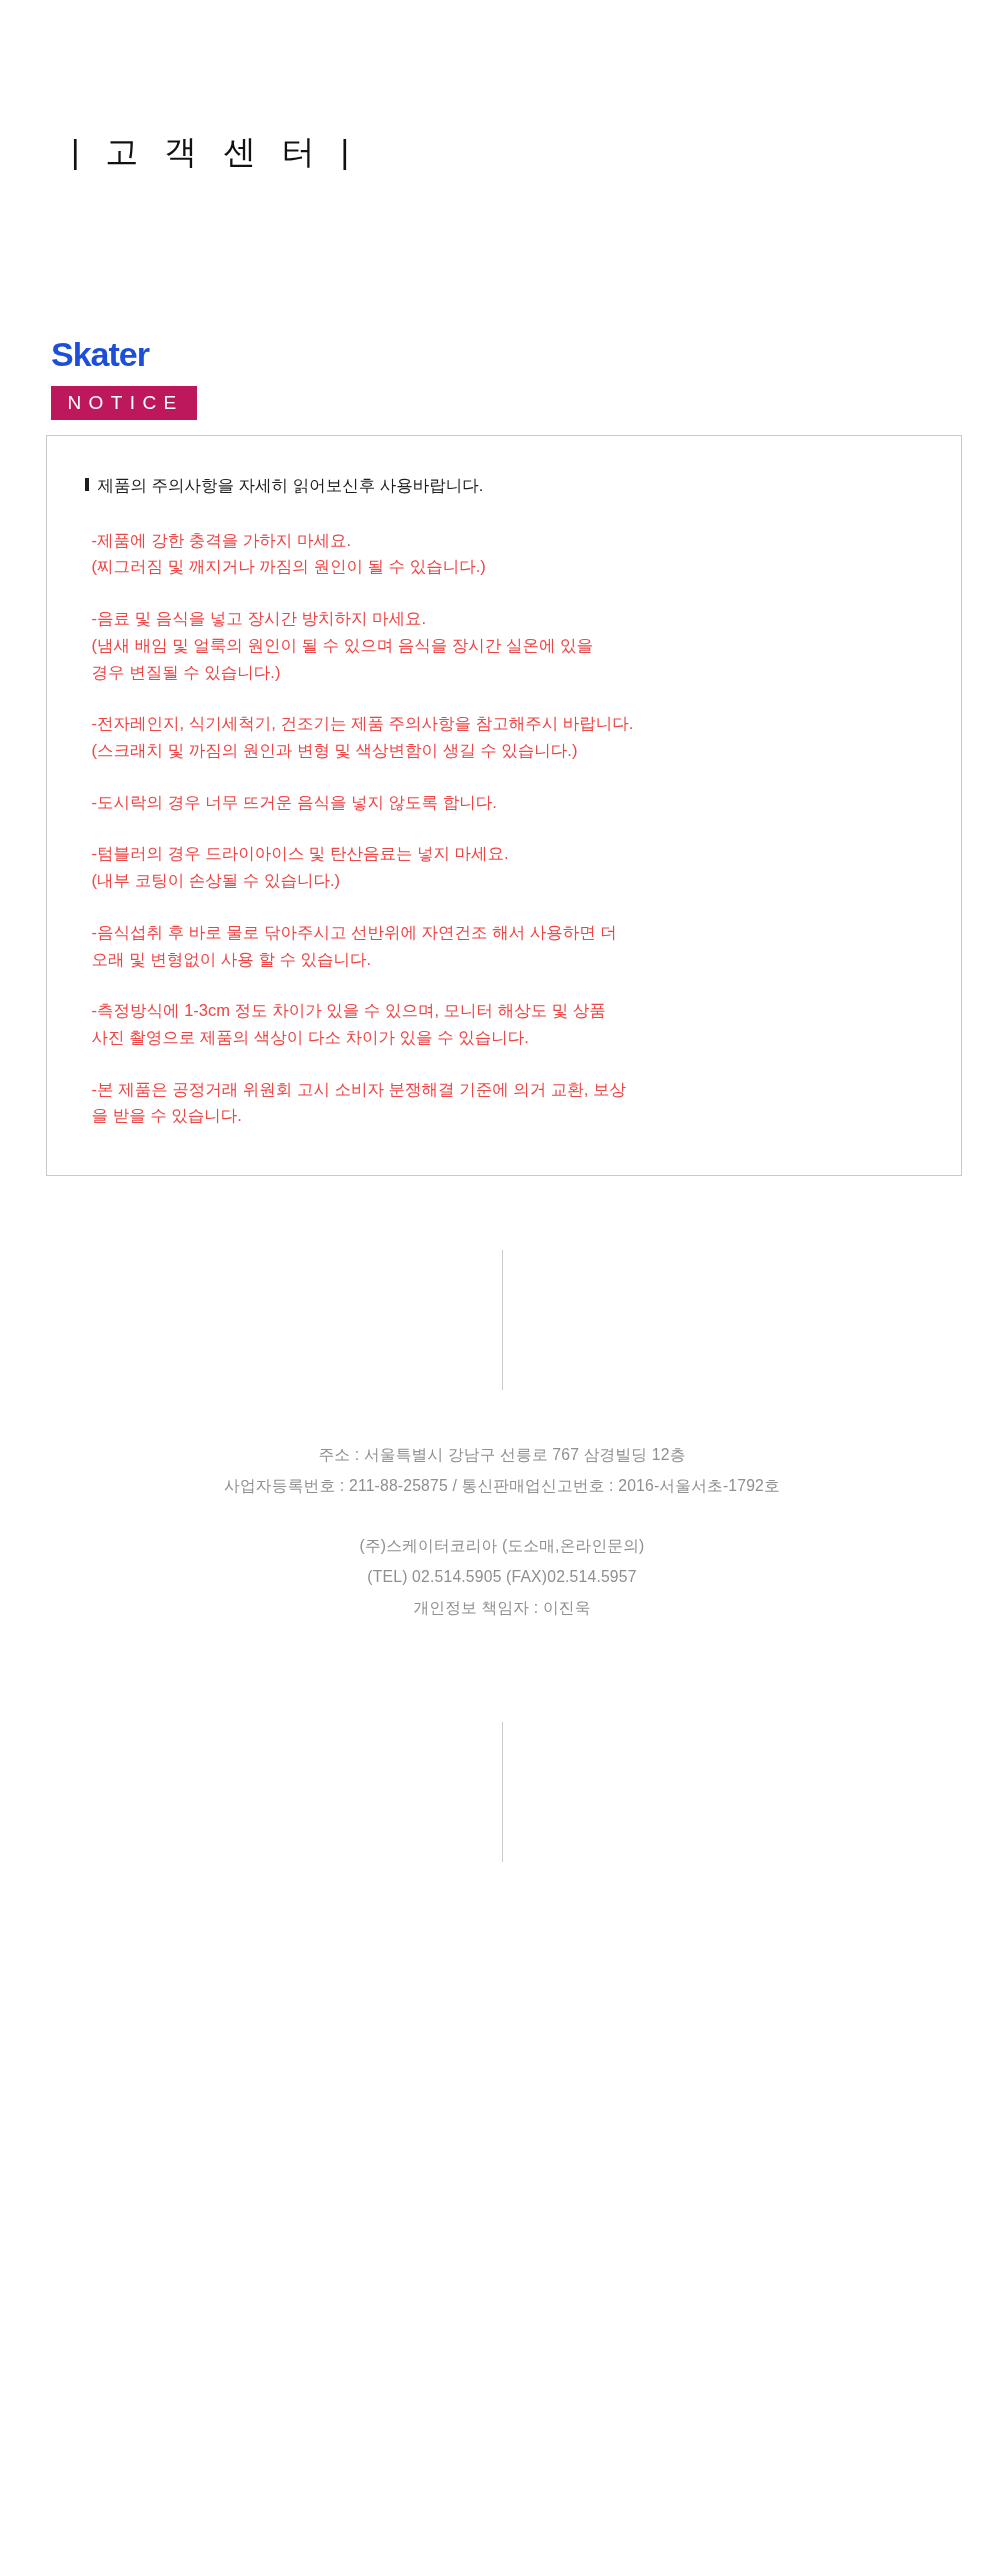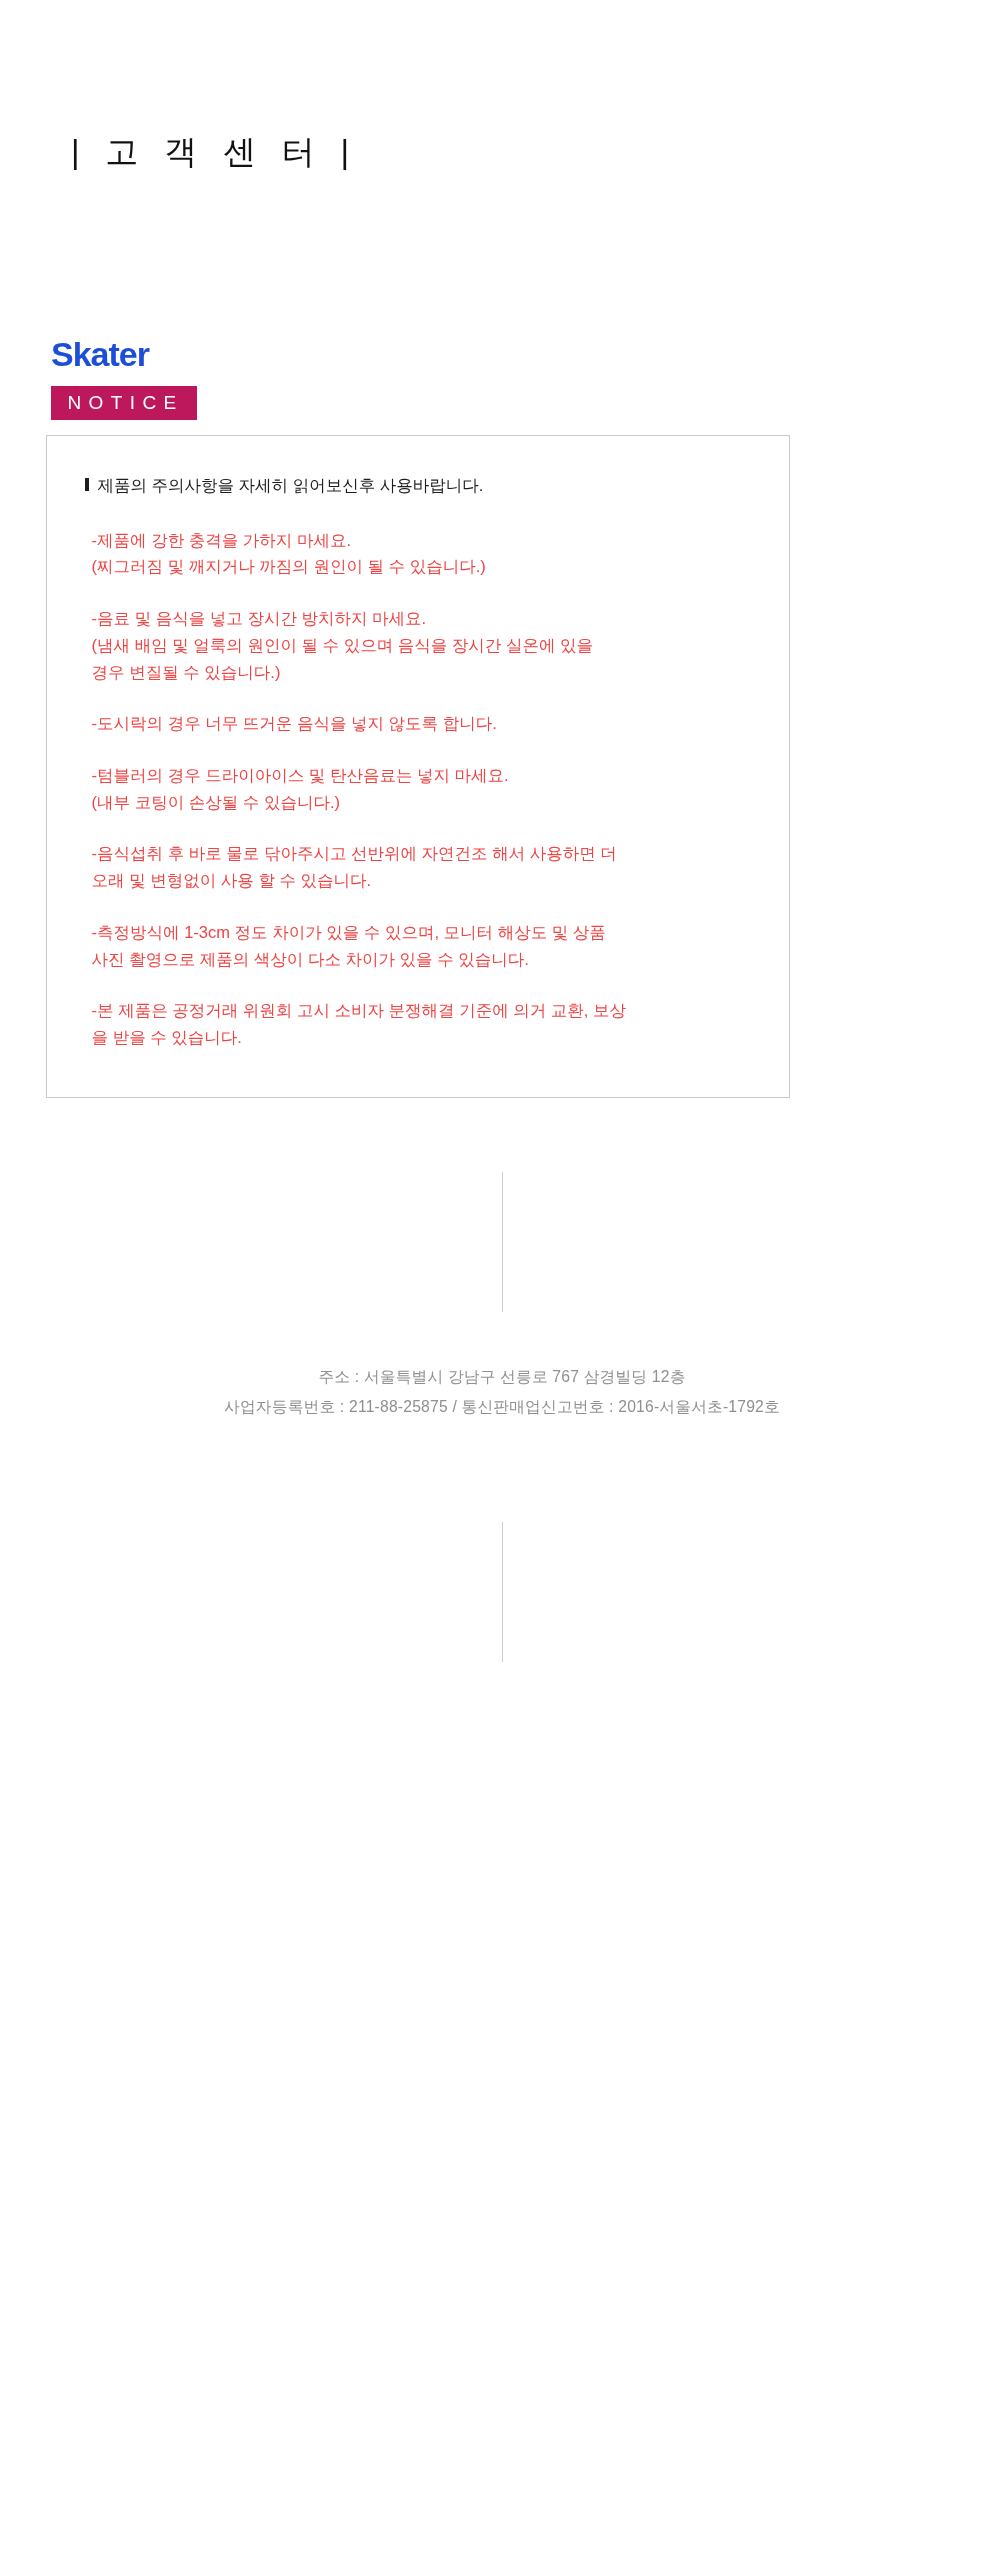--- a/index.html
+++ b/index.html
@@ -54,21 +54,21 @@
     font-size: 19px;
     font-weight: 400;
     letter-spacing: 7.4px;
     padding: 7.4px 13.2px 8.3px 16.5px;
     line-height: 1;
   }
 
   
   .notice-box {
     margin: 15px 16px 0 46px;
-    width: 744px;
+    width: 916px;
     box-sizing: border-box;
     border: 0.8px solid #c9c9c9;
     padding: 36px 38px 46px 38px;
     background: #ffffff;
   }
   .notice-lead {
     display: flex;
     align-items: flex-start;
     gap: 8.3px;
     font-size: 16.5px;
@@ -138,36 +138,43 @@
     <div class="notice-lead">
       <span class="lead-bullet"></span>
       <span>제품의 주의사항을 자세히 읽어보신후 사용바랍니다.</span>
     </div>
 
     <p class="notice-item">-제품에 강한 충격을 가하지 마세요.
   (찌그러짐 및 깨지거나 까짐의 원인이 될 수 있습니다.)</p>
     <p class="notice-item">-음료 및 음식을 넣고 장시간 방치하지 마세요.
   (냄새 배임 및 얼룩의 원인이 될 수 있으며 음식을 장시간 실온에 있을
    경우 변질될 수 있습니다.)</p>
+    <p class="notice-item">-전자레인지, 식기세척기, 건조기는 제품 주의사항을 참고해주시 바랍니다.
+  (스크래치 및 까짐의 원인과 변형 및 색상변함이 생길 수 있습니다.)</p>
     <p class="notice-item">-도시락의 경우 너무 뜨거운 음식을 넣지 않도록 합니다.</p>
     <p class="notice-item">-텀블러의 경우 드라이아이스 및 탄산음료는 넣지 마세요.
   (내부 코팅이 손상될 수 있습니다.)</p>
     <p class="notice-item">-음식섭취 후 바로 물로 닦아주시고 선반위에 자연건조 해서 사용하면 더
   오래 및 변형없이 사용 할 수 있습니다.</p>
     <p class="notice-item">-측정방식에 1-3cm 정도 차이가 있을 수 있으며, 모니터 해상도 및 상품
   사진 촬영으로 제품의 색상이 다소 차이가 있을 수 있습니다.</p>
     <p class="notice-item">-본 제품은 공정거래 위원회 고시 소비자 분쟁해결 기준에 의거 교환, 보상
   을 받을 수 있습니다.</p>
   </div>
 
   <div class="divider"></div>
 
   <div class="footer">
     <div class="footer-group">
       <span class="footer-line">주소 : 서울특별시 강남구 선릉로 767 삼경빌딩 12층</span>
       <span class="footer-line">사업자등록번호 : 211-88-25875  /  통신판매업신고번호 : 2016-서울서초-1792호</span>
     </div>
+    <div class="footer-group">
+      <span class="footer-line">(주)스케이터코리아 (도소매,온라인문의)</span>
+      <span class="footer-line">(TEL) 02.514.5905 (FAX)02.514.5957</span>
+      <span class="footer-line">개인정보 책임자 : 이진욱</span>
+    </div>
   </div>
 
   <div class="divider second"></div>
 
 </div>
 
 
 </body></html>

